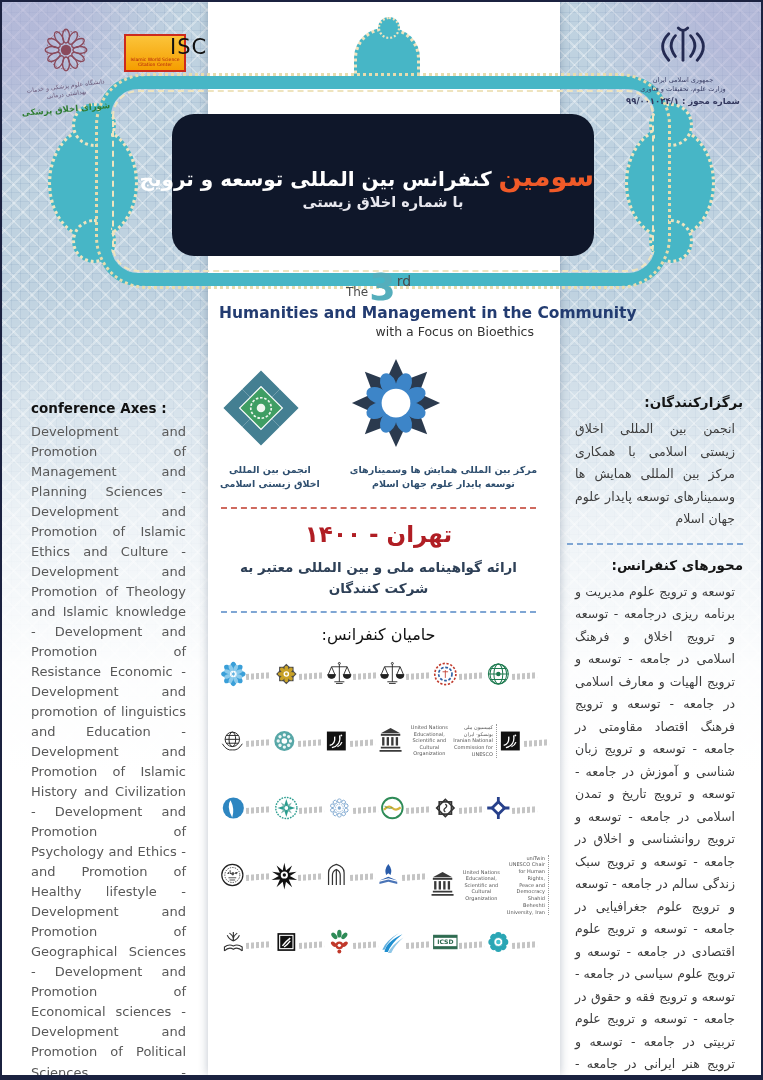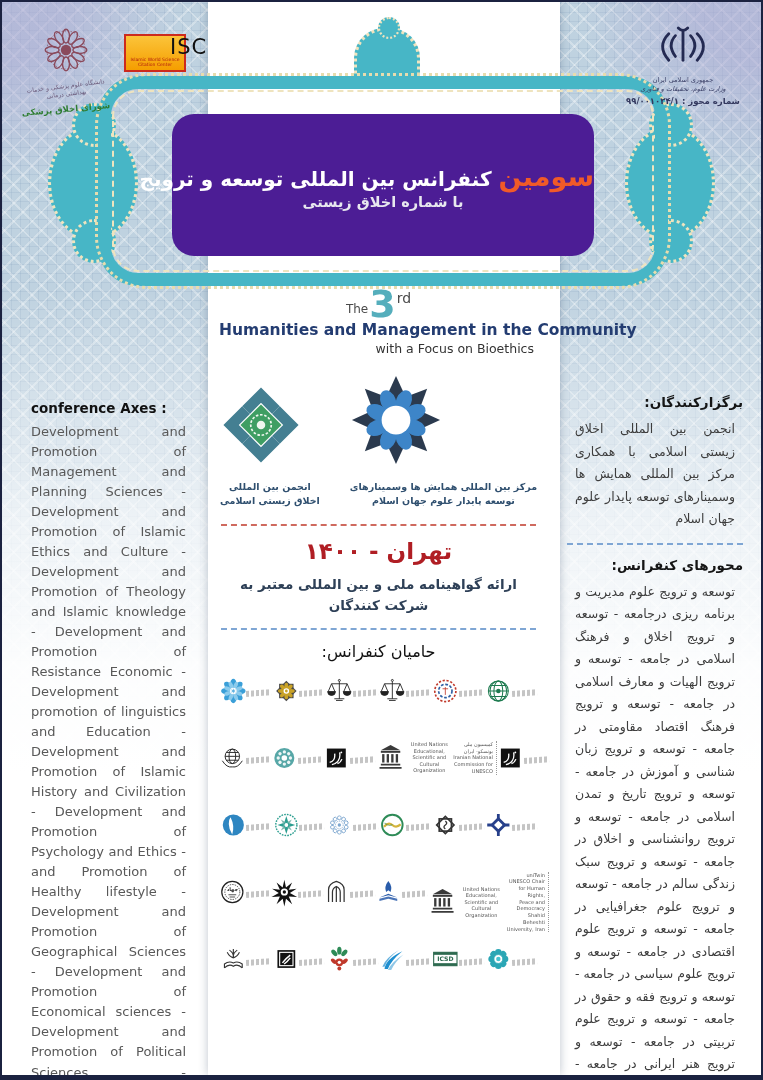--- a/index.html
+++ b/index.html
@@ -30,49 +30,49 @@
         border:3px dotted #efe4bf;z-index:2;}
   .blob.left{left:46px;top:124px;}  .blob.right{right:46px;top:124px;}
   .blob::before,.blob::after{content:"";position:absolute;width:38px;height:38px;background:#47b6c6;
         border-radius:50%;border:3px dotted #efe4bf;left:21px;}
   .blob::before{top:-26px;} .blob::after{bottom:-26px;}
   .medallion{position:absolute;left:352px;top:26px;width:60px;height:54px;background:#47b6c6;
         border-radius:30px 30px 10px 10px;border:3px dotted #efe4bf;z-index:2;}
   .medallion::before{content:"";position:absolute;left:21px;top:-14px;width:18px;height:18px;
         background:#47b6c6;border-radius:50%;border:2px dotted #efe4bf;}
   
-  .banner{position:absolute;left:170px;top:112px;width:422px;height:142px;background:#4c1d95;
+  .banner{position:absolute;left:170px;top:112px;width:422px;height:142px;background:#0f172a;
           border-radius:22px;z-index:4;color:#fff;direction:rtl;text-align:center;
           display:flex;flex-direction:column;justify-content:center;gap:2px;}
   .banner .l1{font-size:20px;font-weight:bold;white-space:nowrap;}
   .banner .l1 .hl{font-size:27px;font-weight:bold;}
   .banner .l2{font-size:30px;font-weight:bold;white-space:nowrap;}
   .banner .l3{font-size:14.5px;font-weight:bold;color:#e8e8ef;}
   
   .tl-uni{position:absolute;left:18px;top:22px;width:92px;z-index:5;text-align:center;}
   .tl-uni .arc{font-size:6px;color:#6a5a7a;line-height:1.3;transform:rotate(-7deg);margin-top:2px;}
   .tl-uni .green{font-size:8.5px;font-weight:bold;color:#2e7d32;transform:rotate(-5deg);margin-top:6px;}
   .isc{position:absolute;left:122px;top:32px;width:58px;z-index:5;background:linear-gradient(180deg,#fbc43a,#f59e00);
        border:2px solid #cc2a1e;text-align:center;padding:1px 0 2px;}
   .isc .t{font-size:21px;font-weight:normal;color:#111;line-height:1;letter-spacing:1px;margin-left:44px;}
   .isc .s{font-size:4.5px;color:#b01a10;line-height:1.1;}
   .tr-emblem{position:absolute;right:20px;top:22px;width:116px;z-index:5;text-align:center;color:#3a3f66;direction:rtl;}
   .tr-emblem .a{font-size:6.5px;margin-top:2px;}
-  .tr-emblem .b{font-size:6.5px;margin-top:1px;font-style:italic;}
+  .tr-emblem .b{font-size:6.5px;margin-top:1px;}
   .tr-emblem .c{font-size:8.5px;font-weight:bold;margin-top:3px;color:#33385e;}
   
   .col-left{position:absolute;left:29px;top:398px;width:155px;z-index:2;}
   .col-left h3{margin:0 0 6px;font-size:13.5px;color:#111;font-weight:bold;}
   .col-left p{margin:0;font-size:13px;color:#585858;line-height:1.54;text-align:justify;}
   .col-right{position:absolute;right:18px;top:392px;width:176px;z-index:2;direction:rtl;}
   .col-right h3{margin:0 0 6px;font-size:13.5px;color:#151515;font-weight:bold;}
   .col-right p{margin:8px;font-size:12.5px;color:#3d3d3d;line-height:1.8;text-align:justify;}
   .col-right .sep{border:none;border-top:2px dashed #7fa6d4;margin:12px 0;}
   
-  .card{position:absolute;left:206px;top:289px;width:341px;z-index:4;box-sizing:border-box;padding:0 11px;}
+  .card{position:absolute;left:206px;top:272px;width:341px;z-index:4;box-sizing:border-box;padding:0 11px;}
   .t-en{text-align:center;}
   .t-en .row1{display:flex;align-items:flex-end;justify-content:center;white-space:nowrap;}
   .t-en .the{font-size:12px;color:#4a4a4a;padding-bottom:2px;}
   .t-en .big3{font-size:38px;line-height:.72;font-weight:bold;color:#55aebc;margin:0 1px;}
   .t-en .ord{font-size:14px;color:#4a4a4a;align-self:flex-start;line-height:1;}
   .t-en .r1t{font-size:11.3px;color:#333;padding-bottom:3px;}
   .t-en .row2{font-size:15.5px;font-weight:bold;color:#233c71;margin-top:3px;white-space:nowrap;}
   .t-en .row3{font-size:12.5px;color:#333;text-align:right;padding-right:4px;margin-top:2px;}
   .org-logos{display:flex;justify-content:center;align-items:flex-end;gap:30px;margin-top:18px;}
   .org-logos .cap{font-size:9.5px;font-weight:bold;color:#2f4f6f;text-align:center;line-height:1.45;margin-top:10px;direction:rtl;}

